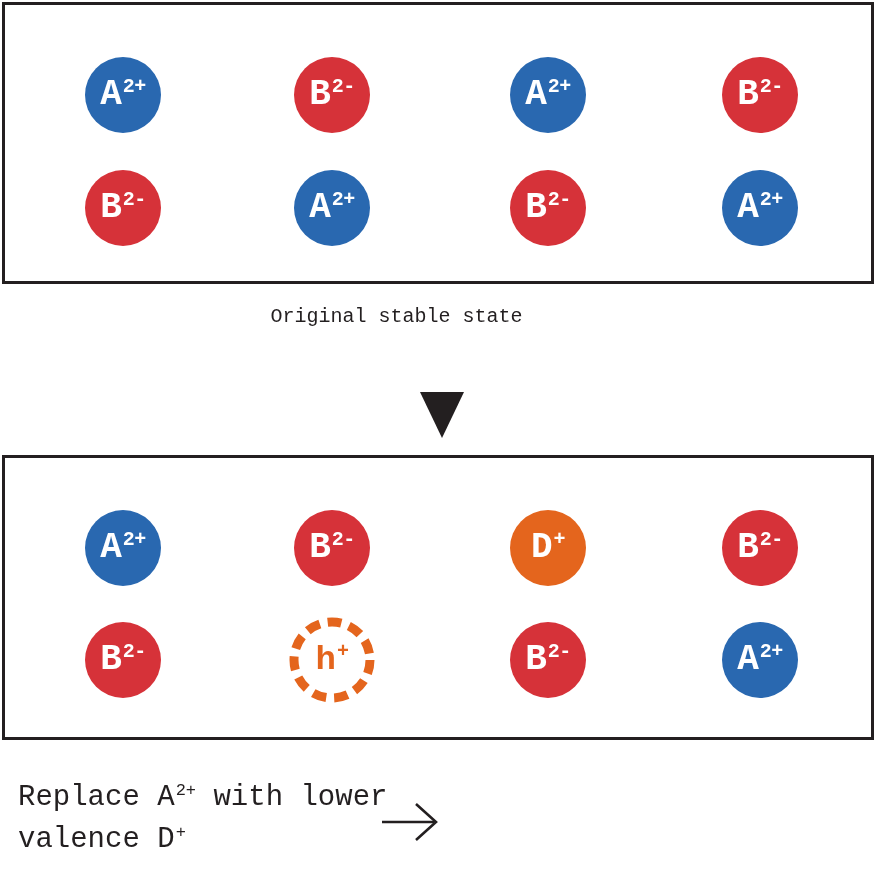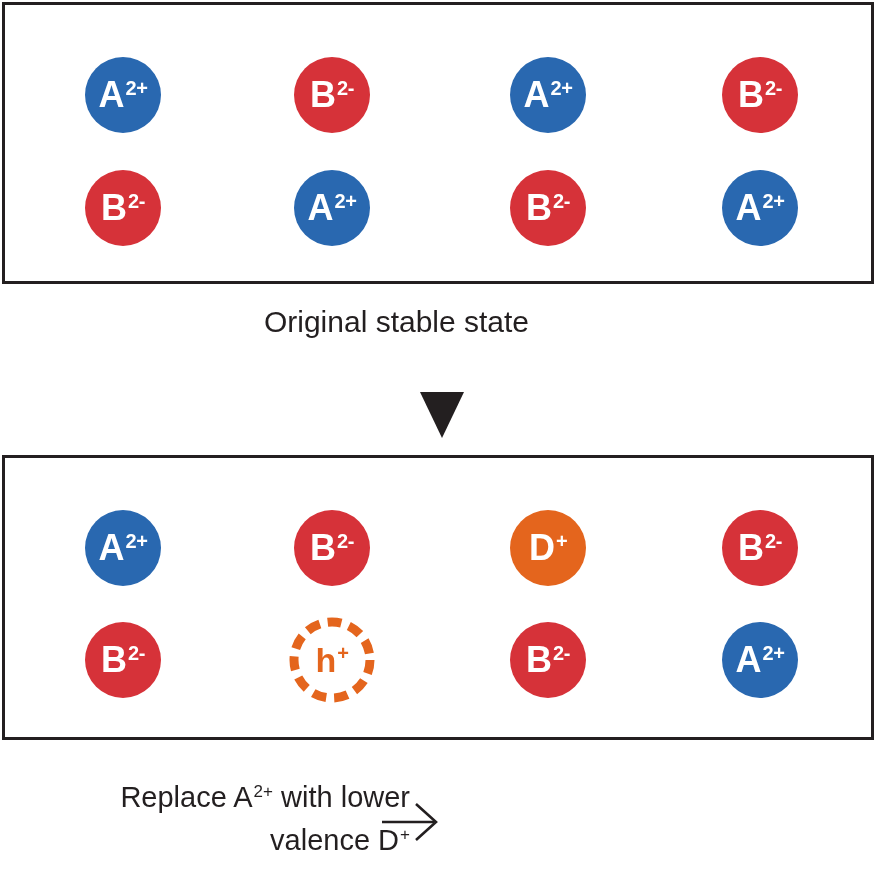--- a/index.html
+++ b/index.html
@@ -1,21 +1,21 @@
 <!DOCTYPE html>
 <html style="--blue: #2968b0; --red: #d63239; --orange: #e4651d; --ink: #231f20; --bg: #ffffff;"><head>
 <meta charset="utf-8">
 <style>
   :root{
     --blue:#2968b0; --red:#d63239; --orange:#e4651d; --ink:#231f20; --bg:#ffffff;
   }
   html,body{margin:0;padding:0;background:var(--bg);}
   .page{
     position:relative; width:877px; height:886px; background:var(--bg);
-    font-family:Liberation Sans, sans-serif; color:var(--ink); overflow:hidden;
+    font-family:Liberation Mono, monospace; color:var(--ink); overflow:hidden;
   }
   .state-box{
     position:absolute; left:2px; width:872px; box-sizing:border-box;
     border:3px solid var(--ink); background:var(--bg);
   }
   .state-box--top{top:2px; height:282px;}
   .state-box--bottom{top:455px; height:285px;}
 
   .ion{
     position:absolute; width:76px; height:76px; border-radius:50%;
@@ -31,30 +31,30 @@
     color:#fff; font-weight:bold; font-size:36px; line-height:1; white-space:nowrap;
   }
   .ion--hole .ion-text{color:var(--orange); font-size:34px;}
   .ion-text .sup{
     display:inline-block; font-size:20px; font-weight:bold;
     transform:translateY(-12px); margin-left:1px; letter-spacing:-0.5px;
   }
 
   .caption{
     position:absolute; top:305px; left:0; width:793px; text-align:center;
-    font-size:30px; color:var(--ink);
+    font-size:20px; color:var(--ink);
   }
   .down-triangle{
     position:absolute; left:420px; top:392px; width:0; height:0;
     border-left:22px solid transparent; border-right:22px solid transparent;
     border-top:46px solid var(--ink);
   }
 
   .note{
-    position:absolute; text-align:right; font-size:29px; line-height:39px; color:var(--ink);
+    position:absolute; text-align:left; font-size:29px; line-height:39px; color:var(--ink);
   }
   .note--left{left:18px; top:778px; width:392px;}
   .note--right{left:438px; top:778px; width:432px;}
   .note .sup{
     display:inline-block; font-size:17px; transform:translateY(-10px); margin-left:1px;
   }
   .arrow-svg{position:absolute; left:380px; top:801px; width:60px; height:42px;}
   .arrow-svg path{stroke:var(--ink); stroke-width:2.6; fill:none;}
 </style>
 </head>

